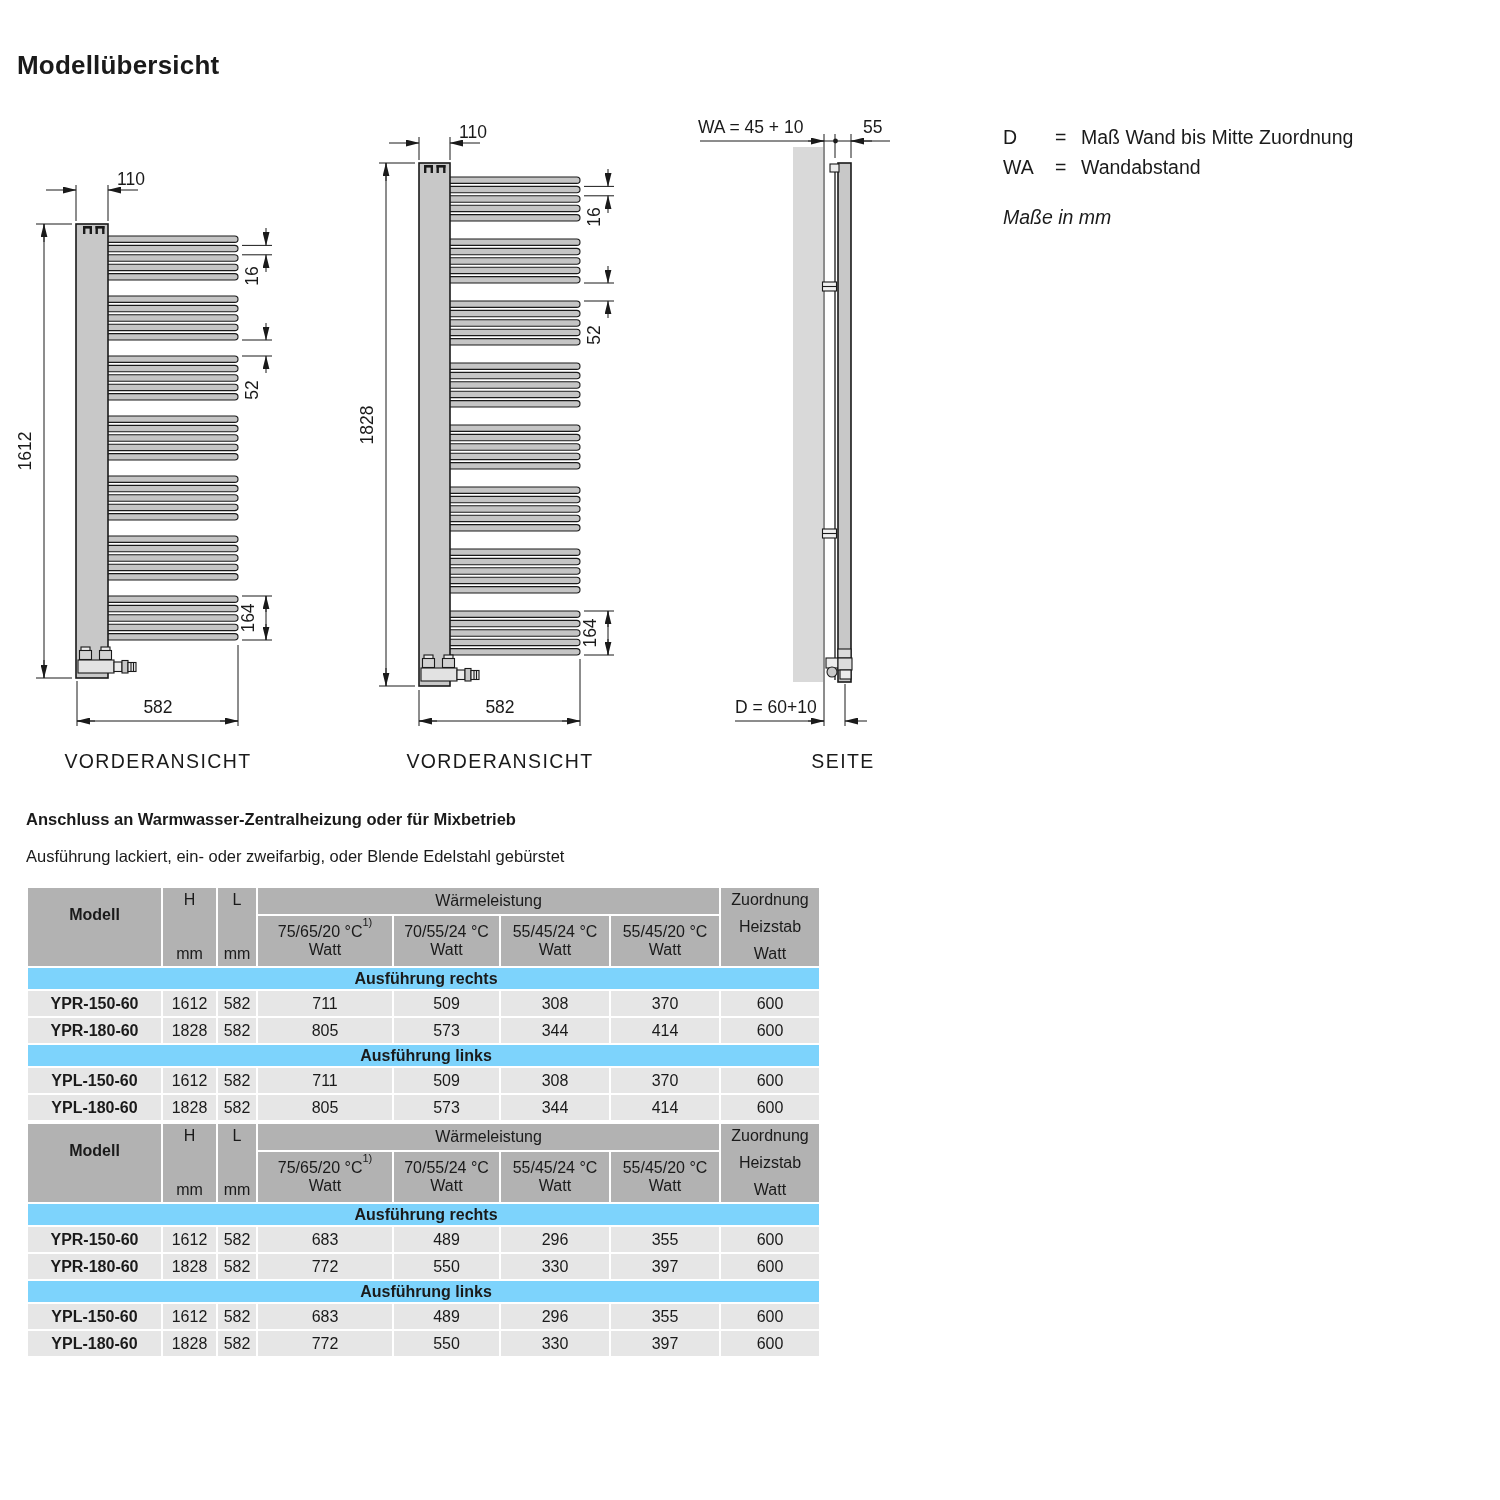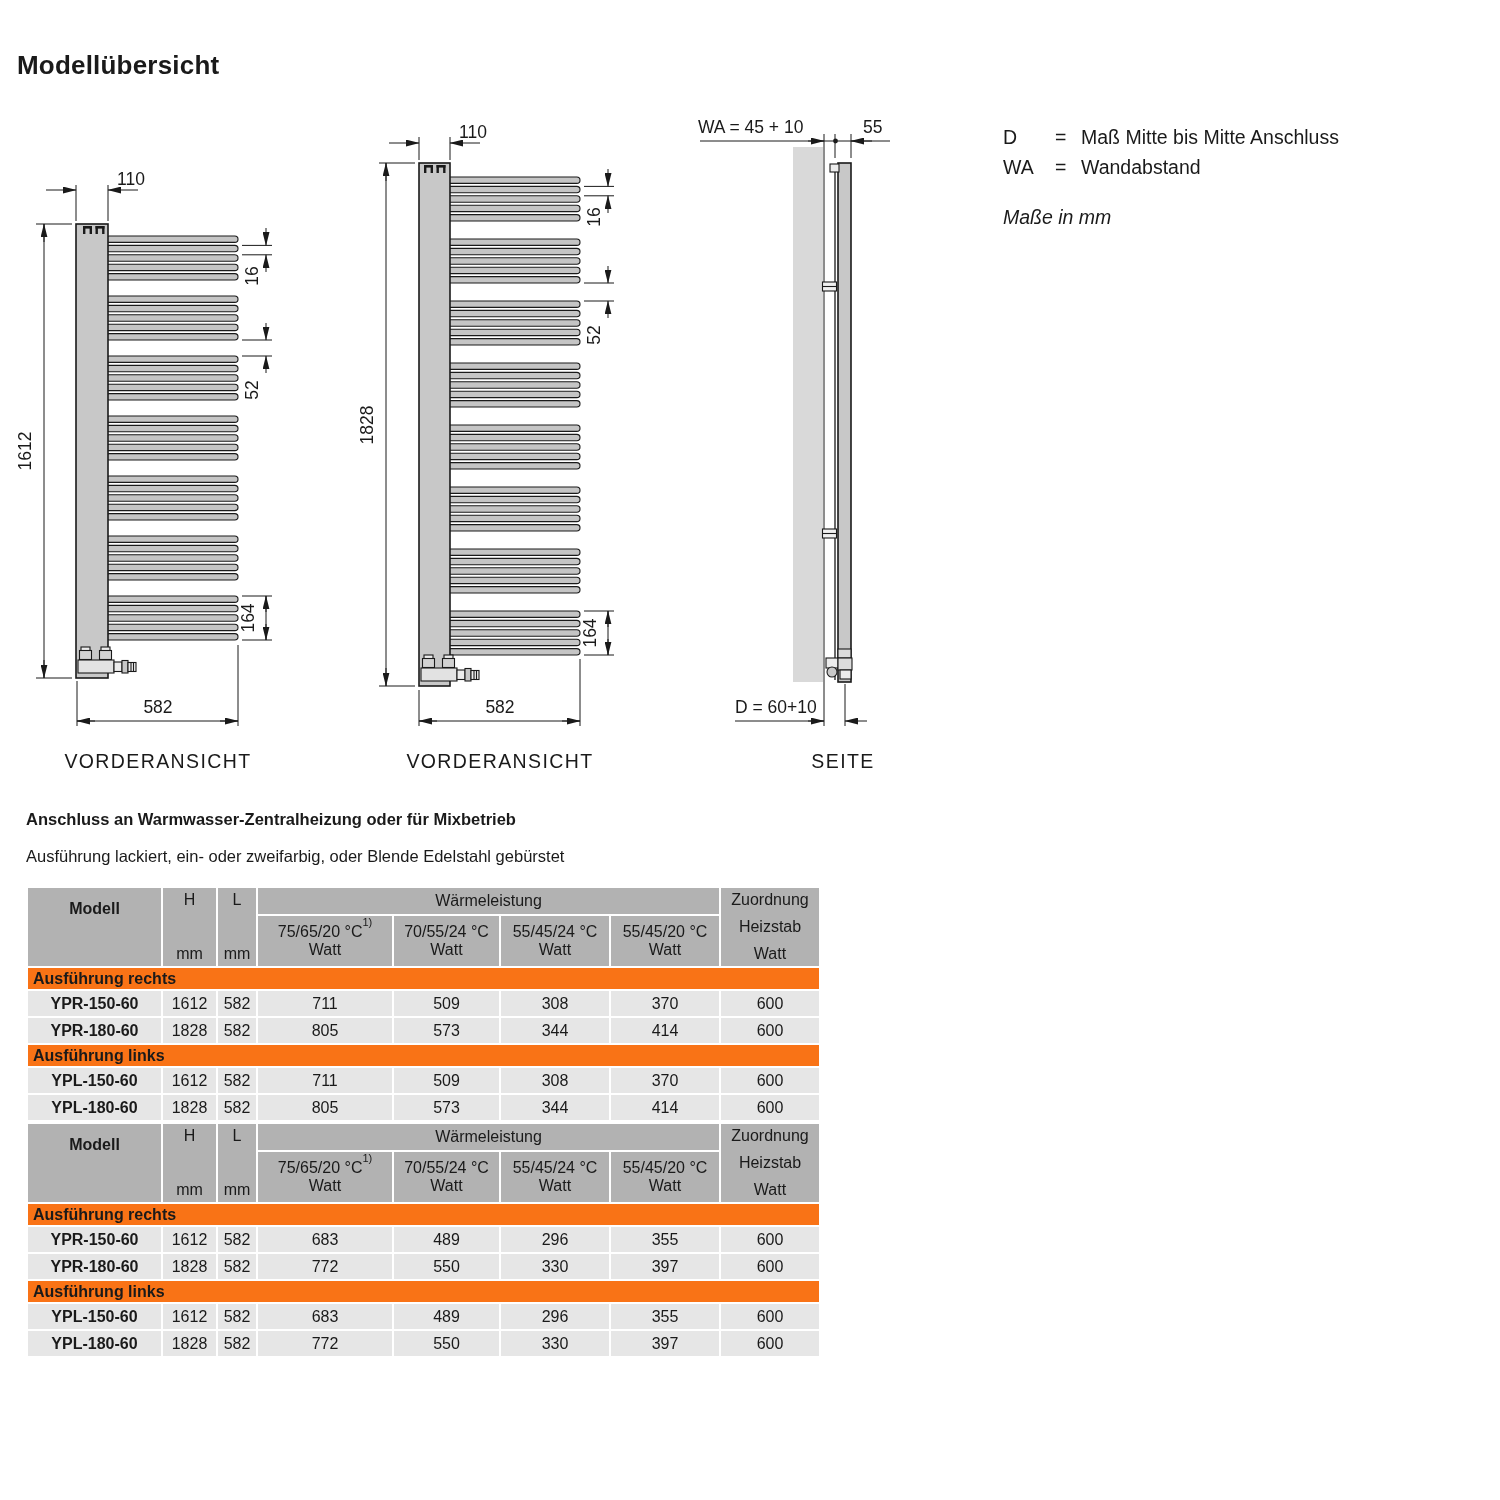--- a/index.html
+++ b/index.html
@@ -22,22 +22,22 @@
   .hw{stroke:#1a1a1a;stroke-width:1.1;}
   
   .tables{left:26px;top:810px;width:810px;}
   .sec-heading{font-size:16.5px;font-weight:bold;height:20px;margin-bottom:17px;}
   .sub{font-size:16.5px;height:20px;}
   .sub1{margin-bottom:19px;}
   .sub2{margin-top:92px;margin-bottom:13px;}
   table{border-collapse:separate;border-spacing:2px;table-layout:fixed;}
   td{background:#e6e6e6;text-align:center;vertical-align:middle;height:25px;padding:0;font-size:16px;color:#1a1a1a;}
   td.hd{background:#b2b2b2;}
-  td.hd-modell{vertical-align:top;font-weight:bold;padding-top:12px;}
-  td.sec{background:#f97316;text-align:left;font-weight:bold;height:21px;padding-left:5px;}
+  td.hd-modell{vertical-align:top;font-weight:bold;padding-top:18px;}
+  td.sec{background:#7dd3fc;text-align:center;font-weight:bold;height:21px;padding-left:5px;}
   td.model{font-weight:bold;}
   .vspan{height:72px;display:flex;flex-direction:column;justify-content:space-between;align-items:center;padding:3px 0;}
   .temp2{height:36px;display:flex;flex-direction:column;justify-content:space-between;align-items:center;}
   sup{font-size:11px;position:relative;top:-5px;line-height:0;}
 </style>
 </head>
 <body>
 
 <div class="abs title">Modellübersicht</div>
 
@@ -275,21 +275,21 @@
     <line class="dl" x1="845" y1="684" x2="845" y2="726"></line>
     <text class="dimtxt" x="735" y="713">D = 60+10</text>
     <text class="lbl" x="843" y="768" text-anchor="middle">SEITE</text>
   </g>
 </svg>
 
 <div class="abs legend">
   <div class="legend-row">
     <span>D</span>
     <span>=</span>
-    <span>Maß Mitte bis Mitte Anschluss</span>
+    <span>Maß Wand bis Mitte Zuordnung</span>
   </div>
   <div class="legend-row">
     <span>WA</span>
     <span>=</span>
     <span>Wandabstand</span>
   </div>
   <div class="legend-note">Maße in mm</div>
 </div>
 
 <div class="abs tables">

